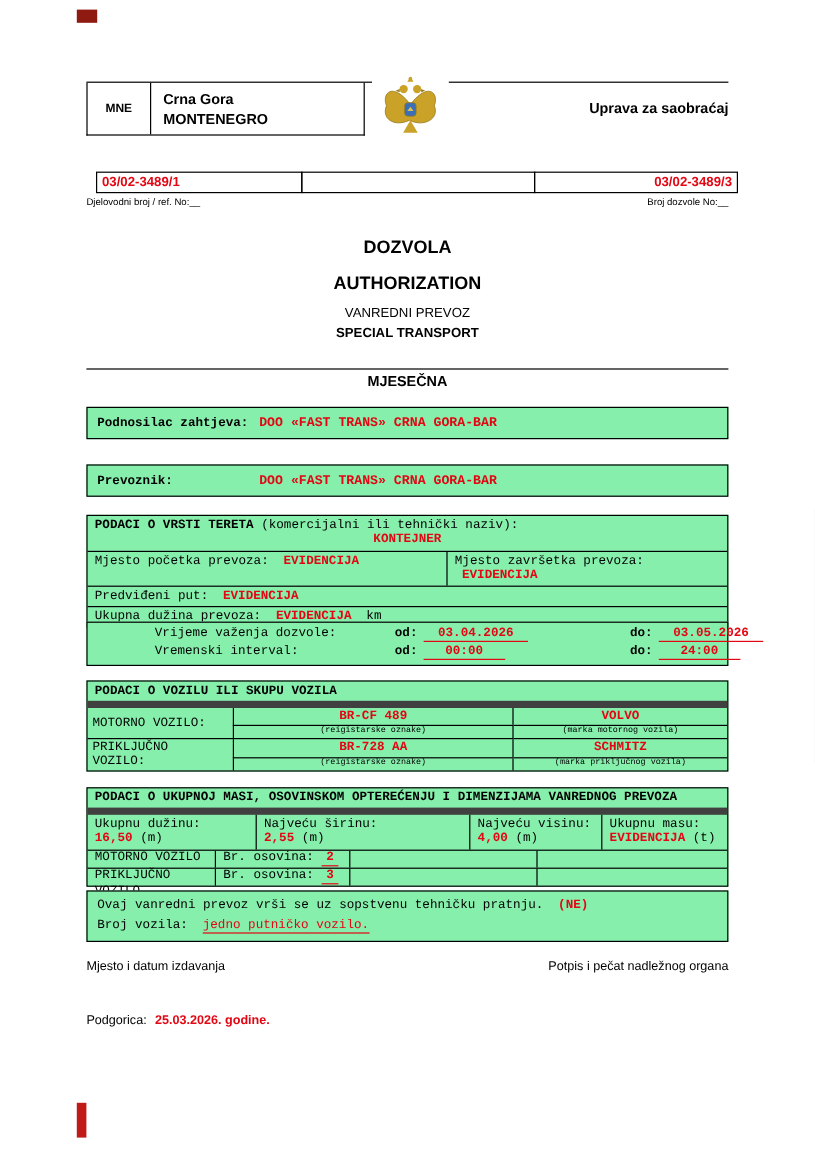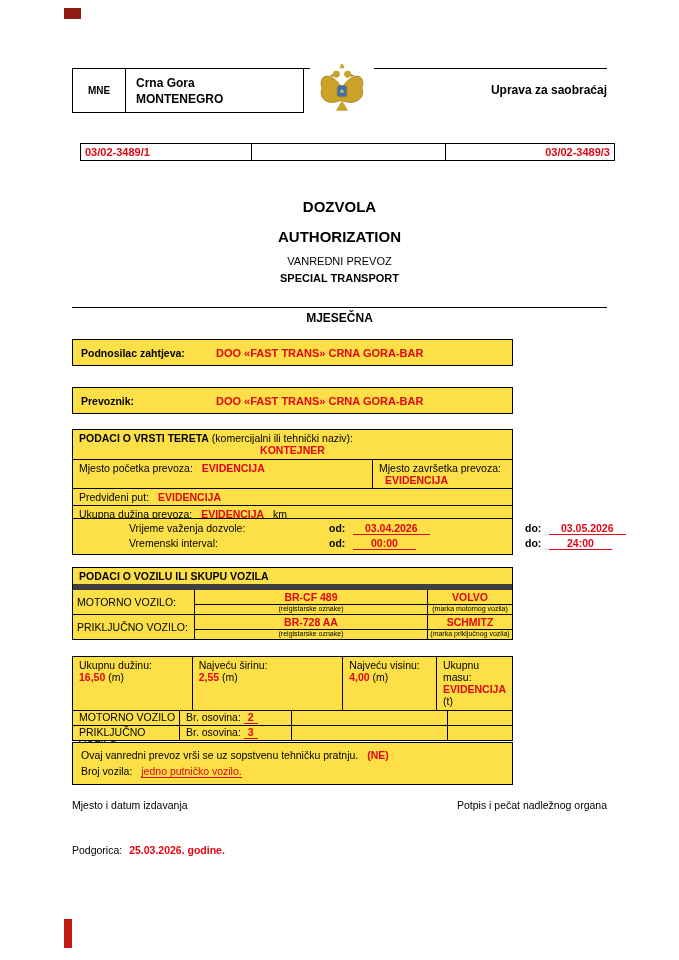--- a/index.html
+++ b/index.html
@@ -29,21 +29,21 @@
 
   
   .title { position:absolute; left:0; top:198px; width:679px; text-align:center; }
   .t1 { font-size:15px; font-weight:bold; margin:0 0 13px; }
   .t2 { font-size:15px; font-weight:bold; margin:0 0 10px; }
   .t3 { font-size:11px; font-weight:normal; margin:0 0 5px; }
   .t4 { font-size:11px; font-weight:bold; margin:0; }
   .period { position:absolute; left:72px; top:307px; width:535px; border-top:1.5px solid #000; text-align:center; font-weight:bold; font-size:12px; padding-top:3px; }
 
   
-  .fbox { position:absolute; left:72px; width:441px; border:1px solid #000; box-sizing:border-box; font-size:10.5px; background:#fde047; }
+  .fbox { position:absolute; left:72px; width:535px; border:1px solid #000; box-sizing:border-box; font-size:10.5px; background:#86efac;font-family:Liberation Mono, monospace; }
   .red-b { color:#e30613; font-weight:bold; }
   .red-u { color:#e30613; border-bottom:1px solid #e30613; }
 
   .applicant { top:339px; height:27px; }
   .carrier { top:387px; height:27px; }
   .row-lv { position:relative; height:100%; display:flex; align-items:center; padding-left:8px; box-sizing:border-box; }
   .box-label { font-weight:bold; font-size:10.5px; }
   .box-value-abs { position:absolute; left:143px; color:#e30613; font-weight:bold; font-size:11px; white-space:nowrap; }
 
   
@@ -136,20 +136,24 @@
         <path d="M27 34 l3 -4 3 4 z" fill="#d8c158"></path>
       </svg>
     </div>
     <div class="hdr-right">Uprava za saobraćaj</div>
   </div>
 
   <div class="ref-row">
     <div class="ref-box ref-left">03/02-3489/1</div>
     <div class="ref-box ref-mid"></div>
     <div class="ref-box ref-right">03/02-3489/3</div>
+  </div>
+  <div class="ref-labels">
+    <span>Djelovodni broj / ref. No:__</span>
+    <span>Broj dozvole No:__</span>
   </div>
 
   <div class="title">
     <div class="t1">DOZVOLA</div>
     <div class="t2">AUTHORIZATION</div>
     <div class="t3">VANREDNI PREVOZ</div>
     <div class="t4">SPECIAL TRANSPORT</div>
   </div>
   <div class="period">MJESEČNA</div>
 
@@ -231,20 +235,21 @@
       </tr>
       <tr>
         <td class="capc midcol">(reigistarske oznake)</td>
         <td class="capc">(marka priključnog vozila)</td>
       </tr>
     </tbody>
       </table>
   </div>
 
   <div class="fbox dims">
+    <div class="sec-hdr">PODACI O UKUPNOJ MASI, OSOVINSKOM OPTEREĆENJU I DIMENZIJAMA VANREDNOG PREVOZA</div>
     <div class="dims-grid">
       <div class="dcell d1">
         <div>Ukupnu dužinu:</div>
         <div><span class="dval">16,50</span> <span>(m)</span></div>
       </div>
       <div class="dcell d2">
         <div>Najveću širinu:</div>
         <div><span class="dval">2,55</span> <span>(m)</span></div>
       </div>
       <div class="dcell d3">

